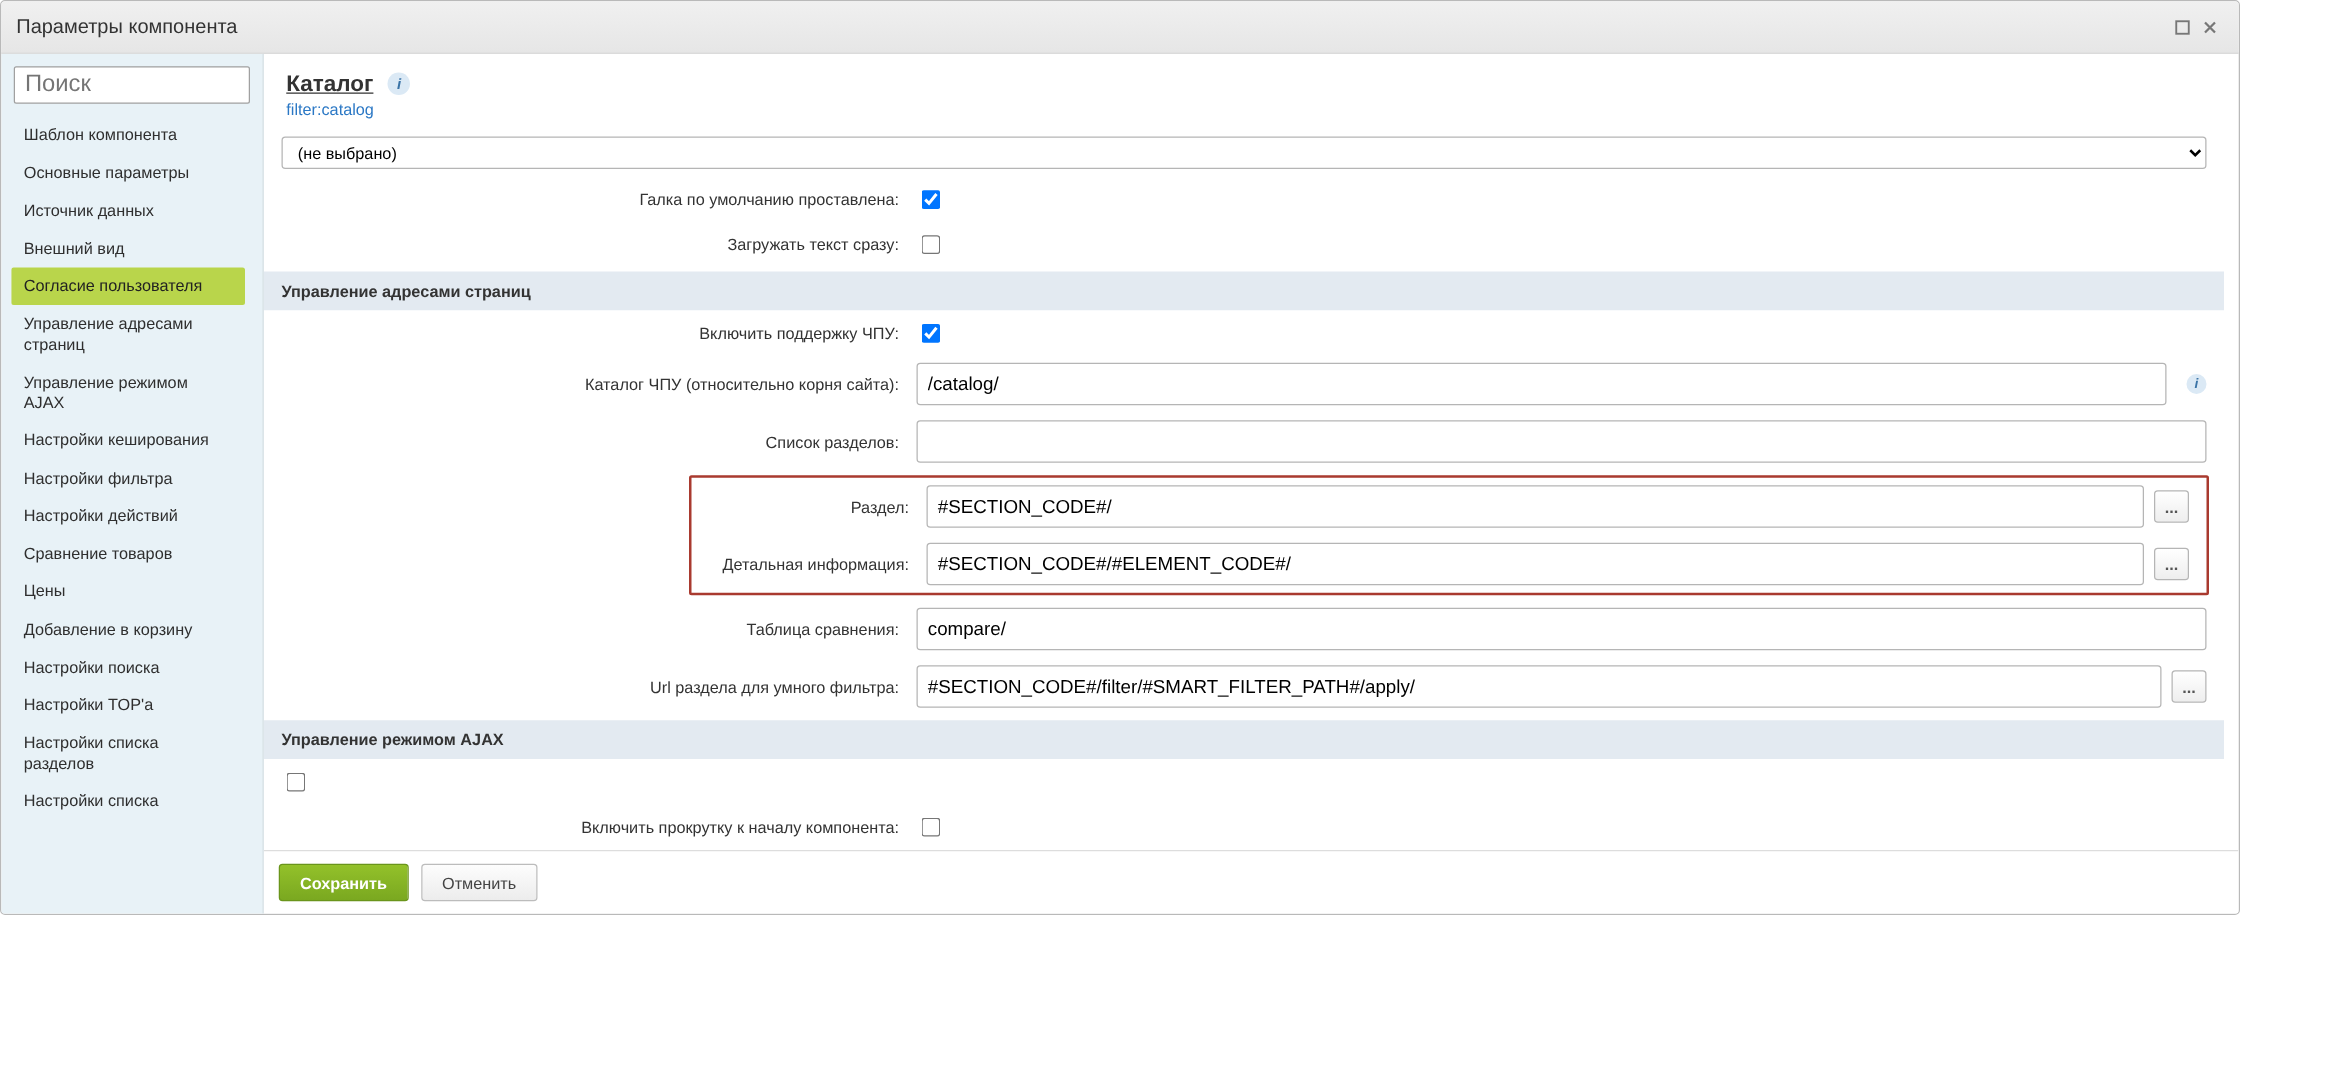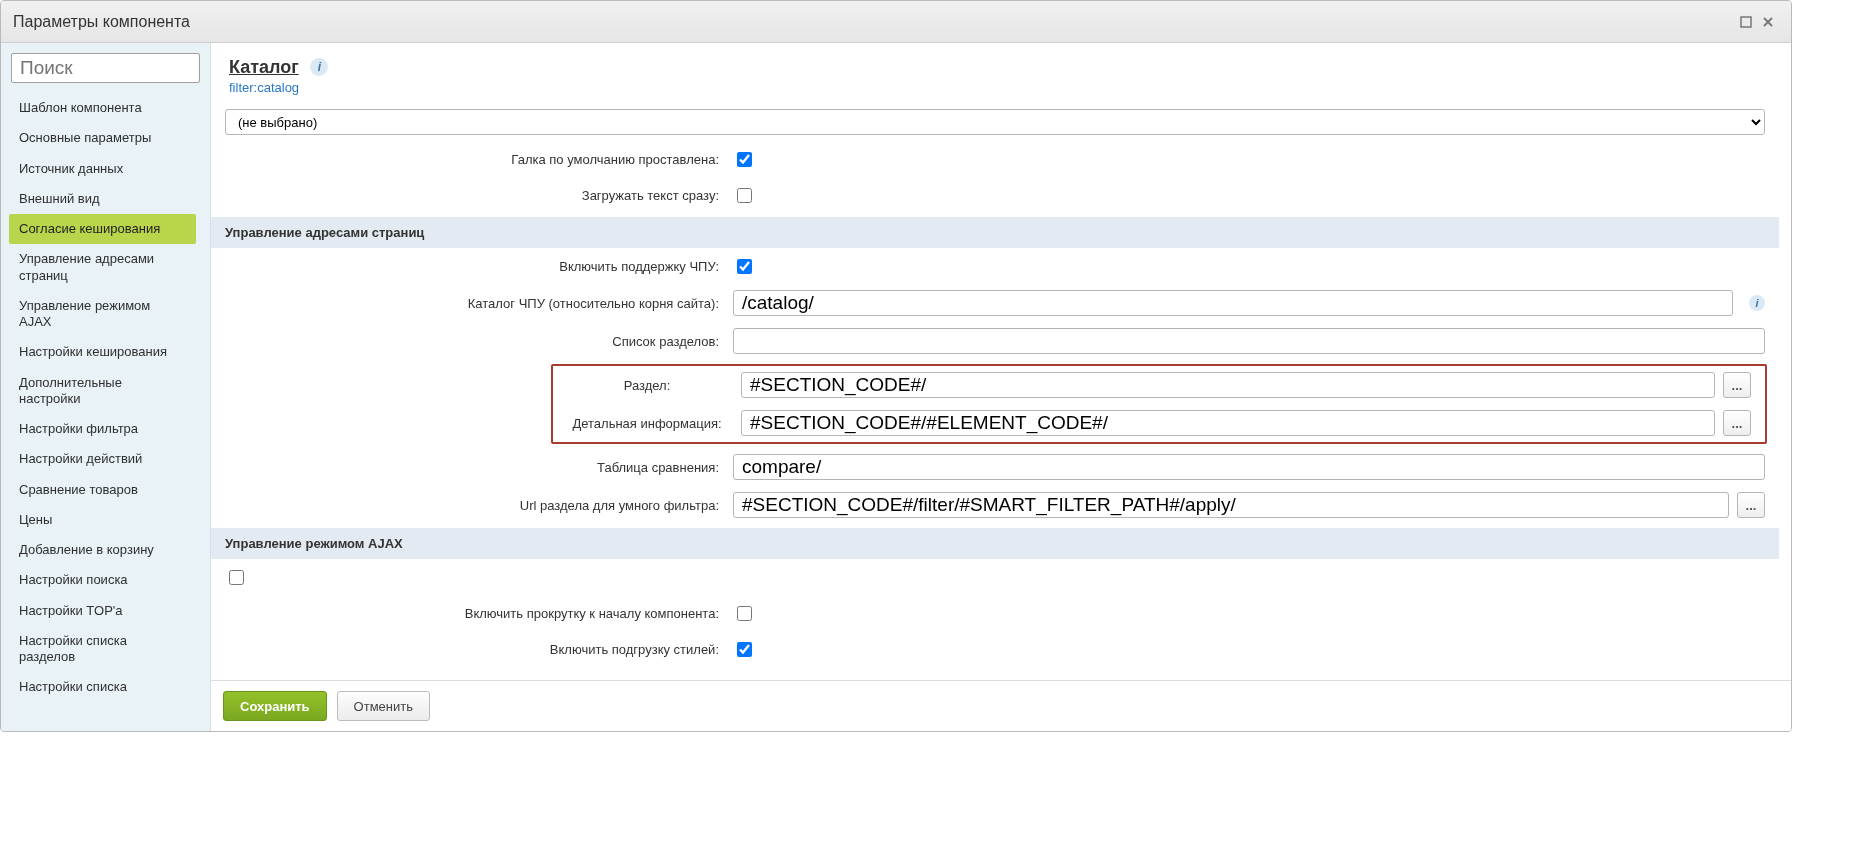--- a/index.html
+++ b/index.html
@@ -24,26 +24,26 @@
   .header h1 { margin:0; font-size:18px; font-weight:bold; display:inline-block;text-decoration:underline; }
   .info-badge { display:inline-flex; width:18px; height:18px; border-radius:50%; background:#dbe9f5; color:#3a73a6; font-style:italic; font-weight:bold; align-items:center; justify-content:center; font-size:12px; margin-left:8px; vertical-align:2px; cursor:pointer; }
   .component-name { color:#2b78c5; font-size:13px; margin-top:2px; }
   .content { flex:1; overflow-y:auto; padding-right:12px; padding-left:0; position:relative;}
   .content::-webkit-scrollbar{width:10px}
   .content::-webkit-scrollbar-thumb{background:#c3c3c3;border-radius:5px}
   .section-head { background:#e3eaf1; padding:8px 14px; font-weight:bold; color:#333; font-size:13px; margin-top:4px; }
   .row { display:flex; align-items:center; padding:6px 14px; min-height:36px; }
   .row .label { width:508px; text-align:right; padding-right:14px; color:#333; font-size:13px; }
   .row .field { flex:1; display:flex; align-items:center; gap:8px; }
-  .text-input { height:26px; border:1px solid #b5b5b5; border-radius:3px; padding:4px 8px; font-size:19px; flex:1; background:#fff; }
+  .text-input { height:26px; border:1px solid #b5b5b5; border-radius:3px; padding:16px 8px; font-size:15px; flex:1; background:#fff; }
   .select { height:26px; border:1px solid #b5b5b5; border-radius:3px; padding:0 8px; font-size:13px; flex:1; background:#fff; appearance:auto; }
   .checkbox { width:15px; height:15px; }
   .dots-btn { height:26px; min-width:28px; border:1px solid #b5b5b5; border-radius:3px; background:linear-gradient(#fff,#eee); font-size:13px; padding:0 6px; cursor:pointer; color:#555; font-weight:bold; }
   .highlight-box { border:2px solid #a93a2f; margin:4px 12px 4px 340px; border-radius:2px; }
-  .highlight-box .row .label{ width:174px;text-align:center; }
+  .highlight-box .row .label{ width:174px; }
   .footer { border-top:1px solid #ddd; padding:10px 12px; display:flex; gap:10px; background:#fff; }
   .btn { height:30px; border-radius:3px; padding:0 16px; font-size:13px; cursor:pointer; }
   .btn-primary { background:linear-gradient(#93c12a,#7aa820); border:1px solid #6a951b; color:#fff; font-weight:bold; }
   .btn-default { background:linear-gradient(#fdfdfd,#ececec); border:1px solid #bcbcbc; color:#444; }
 </style>
 </head>
 <body>
 
 <div class="window">
   <div class="titlebar">
@@ -65,25 +65,24 @@
     <div class="sidebar-wrap">
       <div class="search">
         <input type="text" placeholder="Поиск" style="">
       </div>
       <div class="side-scroll">
         <div class="sidebar" id="sidebar-list">
             <div class="sidebar-item">Шаблон компонента</div>
             <div class="sidebar-item">Основные параметры</div>
             <div class="sidebar-item">Источник данных</div>
             <div class="sidebar-item">Внешний вид</div>
-            <div class="sidebar-item active">Согласие кеширования</div>
+            <div class="sidebar-item active">Согласие пользователя</div>
             <div class="sidebar-item">Управление адресами страниц</div>
             <div class="sidebar-item">Управление режимом AJAX</div>
             <div class="sidebar-item">Настройки кеширования</div>
-            <div class="sidebar-item">Дополнительные настройки</div>
             <div class="sidebar-item">Настройки фильтра</div>
             <div class="sidebar-item">Настройки действий</div>
             <div class="sidebar-item">Сравнение товаров</div>
             <div class="sidebar-item">Цены</div>
             <div class="sidebar-item">Добавление в корзину</div>
             <div class="sidebar-item">Настройки поиска</div>
             <div class="sidebar-item">Настройки TOP'a</div>
             <div class="sidebar-item">Настройки списка разделов</div>
             <div class="sidebar-item">Настройки списка</div>
           </div>

